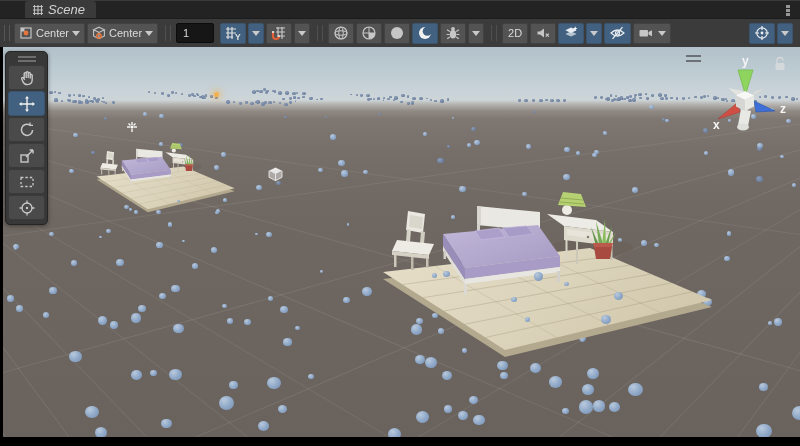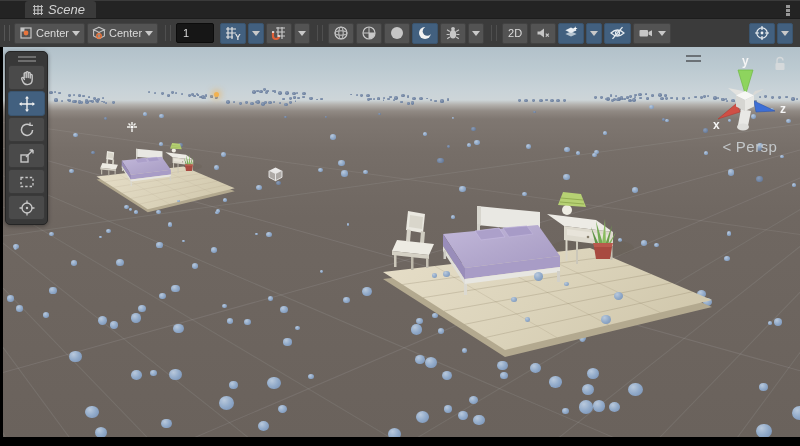--- a/index.html
+++ b/index.html
@@ -761,19 +761,16 @@
         <polygon points="35,42.5 44,47 44,58 35,53.5" fill="#d6d6d2"></polygon>
         <polygon points="53,42.5 44,47 44,58 53,53.5" fill="#e8e8e4"></polygon>
       </g>
 
       <g stroke="#d5d9db" fill="none" stroke-width="1.3">
         <path d="M76 10v-2.5a3 3 0 016 0"></path>
         <rect x="74.5" y="10" width="9" height="7" rx="1" fill="#d5d9db" stroke="none"></rect>
       </g>
     </svg>
 
-    <div class="persp">
-      <span class="lt">&lt;</span><span>Persp</span>
-    </div>
   </div>
 
   <div class="bottombar"></div>
 </div>
 
 </body></html>

